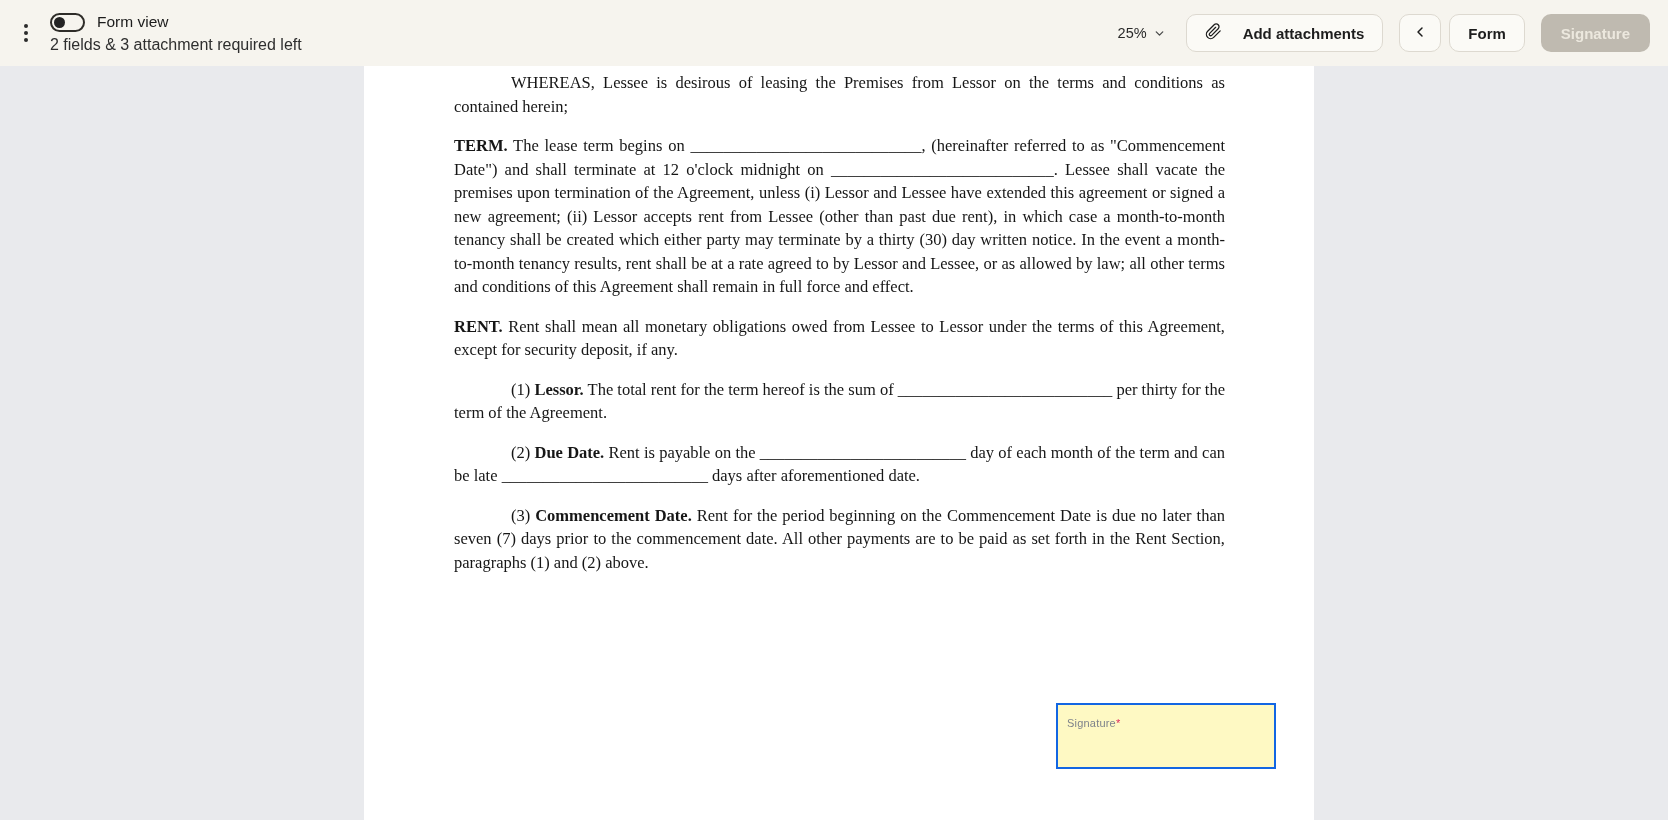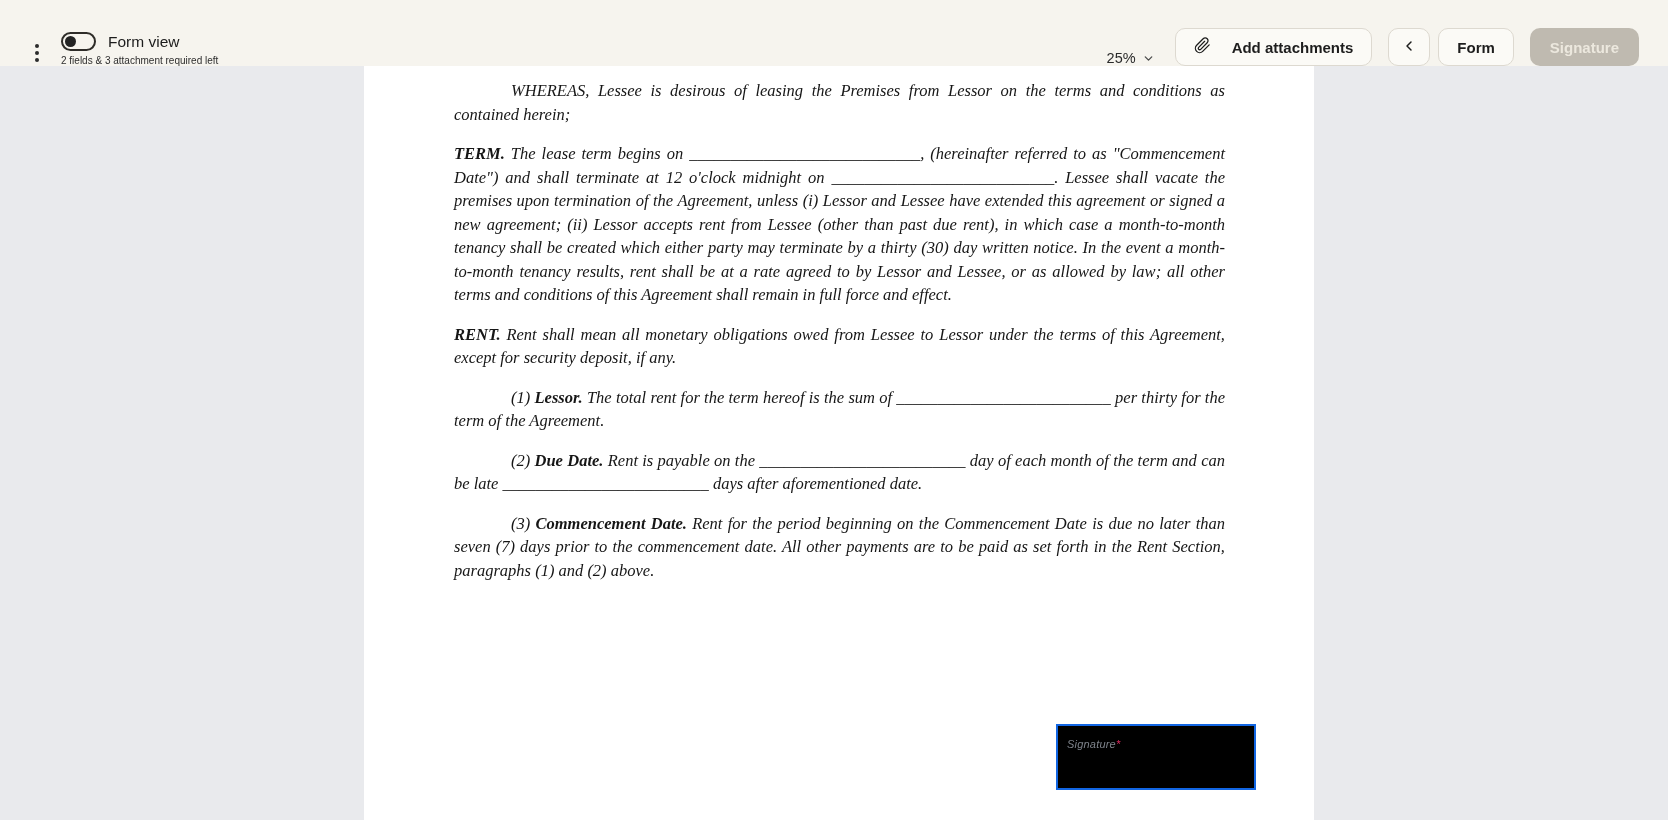--- a/index.html
+++ b/index.html
@@ -7,40 +7,40 @@
   body {
     width: 1668px; height: 820px; overflow: hidden;
     background: #e9eaed;
     font-family: "Liberation Sans", sans-serif;
   }
 
   
   .toolbar {
     height: 66px; width: 100%;
     background: #f6f4ee;
-    display: flex; align-items: flex-end;
-    padding: 0 29px;
+    display: flex; align-items: center;
+    padding: 0 18px;
   }
   .kebab {
     display: flex; flex-direction: column; gap: 3px;
     padding: 4px 6px; margin-right: 16px; cursor: pointer;
   }
   .kebab i { width: 4px; height: 4px; border-radius: 50%; background: #2b2b2b; }
   .fv-group { display: flex; flex-direction: column; justify-content: center; }
   .fv-row { display: flex; align-items: center; }
   .toggle {
     width: 35px; height: 19px; border: 2px solid #2e2c28; border-radius: 10px;
     position: relative; margin-right: 12px; cursor: pointer; flex: none;
   }
   .toggle .knob {
     position: absolute; left: 2px; top: 2px; width: 11px; height: 11px;
     border-radius: 50%; background: #232323;
   }
   .fv-label { font-size: 15.5px; font-weight: 500; color: #1c1c1c; }
-  .fv-status { font-size: 10px; color: #2e2e2e; margin-top: 4px; }
+  .fv-status { font-size: 16px; color: #2e2e2e; margin-top: 4px; }
   .spacer { flex: 1; }
 
   .zoom-ctl {
     display: flex; align-items: center; gap: 6px;
     font-size: 14.5px; color: #2a2a2a; margin-right: 20px; cursor: pointer;
   }
   .zoom-ctl svg { display: block; }
 
   .btn {
     height: 38px; border-radius: 10px;
@@ -60,38 +60,37 @@
   }
   .mr16 { margin-right: 16px; }
   .mr8  { margin-right: 8px; }
 
   
   .canvas { position: relative; height: 754px; background: #e9eaed; }
   .page {
     position: absolute; left: 364px; top: 0;
     width: 950px; height: 754px;
     background: #ffffff;
-    padding: 13px 89px 0 90px;
-    font-style: italic;
+    padding: 5px 89px 0 90px;
   }
   .doc-text p {
     font-family: "Liberation Serif", serif;
     font-size: 16.5px; line-height: 23.5px;
     color: #161616;
     text-align: justify;
     margin: 0 0 16px 0;
   }
   .doc-text p.indent { text-indent: 57px; }
   .doc-text .bold { font-weight: bold; }
 
   
   .sig-field {
-    position: absolute; left: 692px; top: 658px;
-    width: 200px; height: 66px;
-    border: 2px solid #1266e3; background: #000000;
+    position: absolute; left: 692px; top: 637px;
+    width: 220px; height: 66px;
+    border: 2px solid #1266e3; background: #fef9c3;
     padding: 8px 0 0 9px; cursor: pointer;
   }
   .sig-label { font-size: 11px; color: #7e838b; letter-spacing: 0.2px; }
   .sig-label .req { color: #dd2b5f; }
 </style>
 </head>
 <body>
 
 <div class="app">
 

